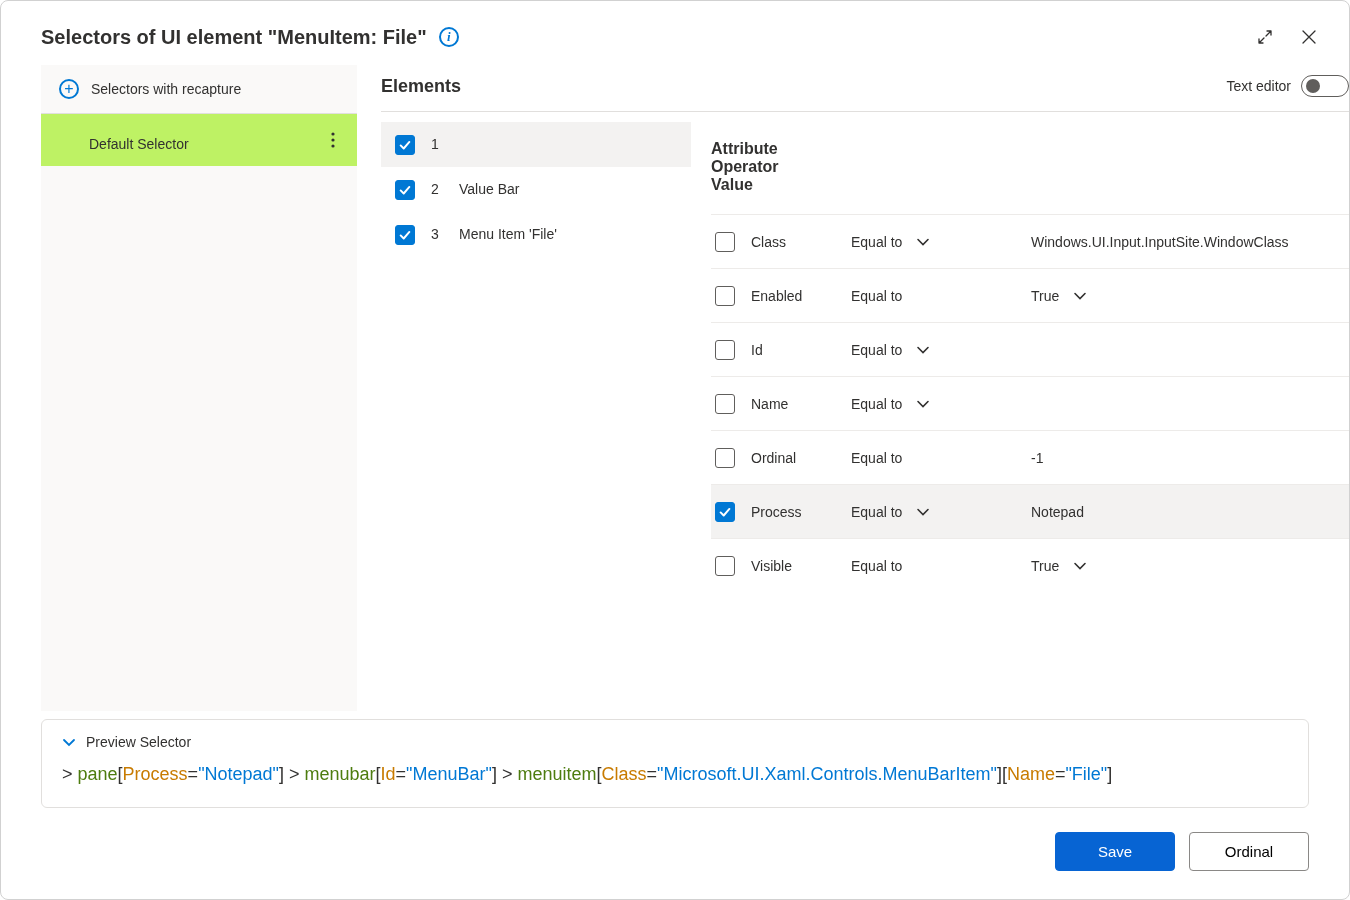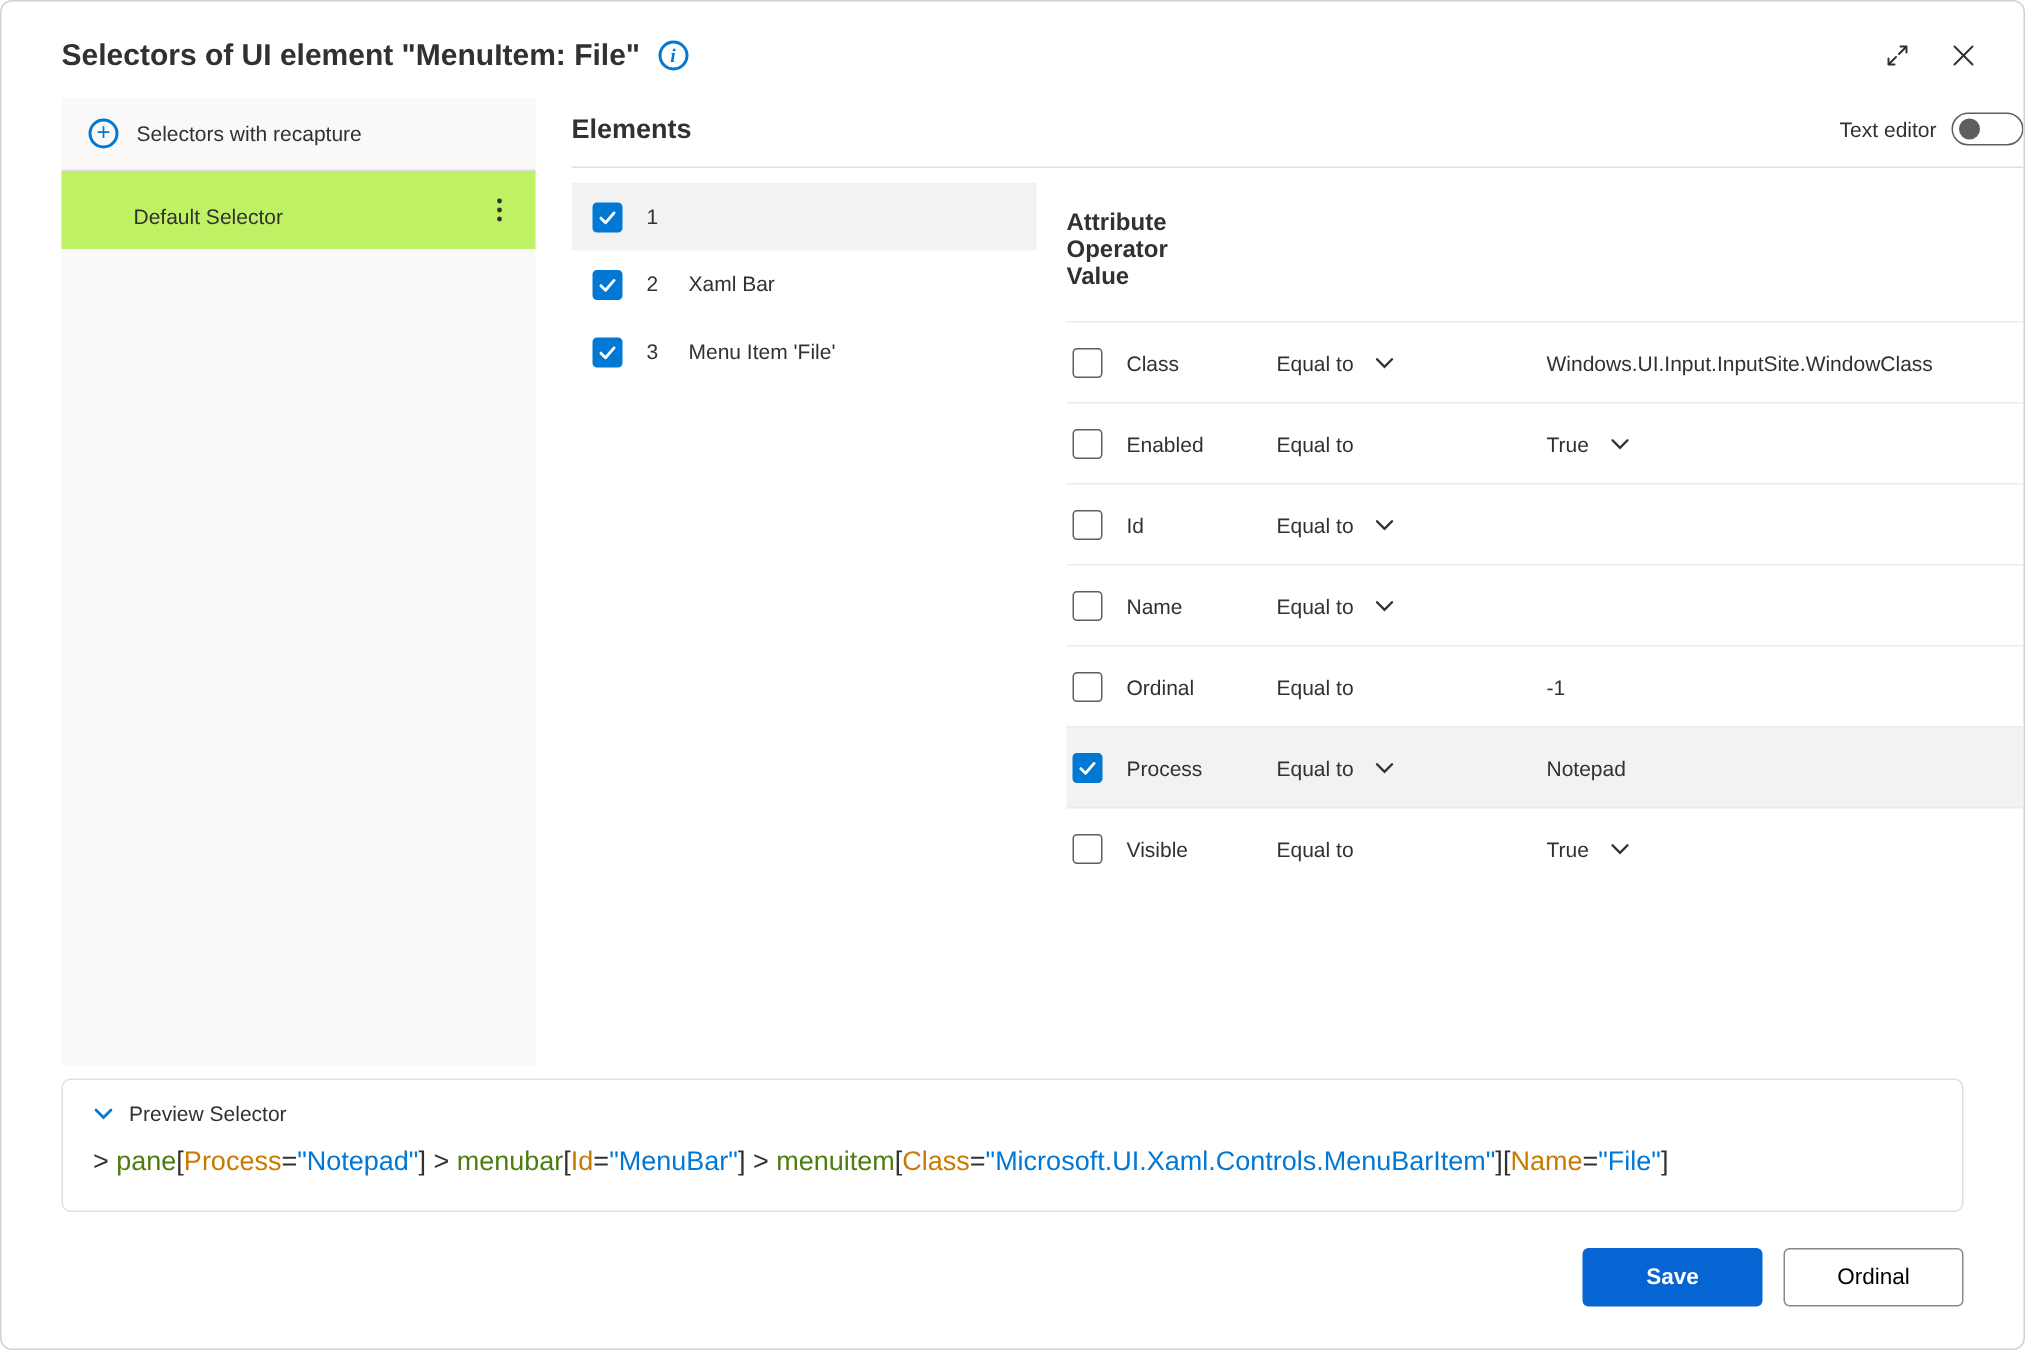--- a/index.html
+++ b/index.html
@@ -218,21 +218,21 @@
   border-radius: 4px;
   font-size: 15px;
   cursor: pointer;
   border: 1px solid #8a8886;
   background: #fff;
 }
 .btn.primary {
   background: #0764d3;
   border-color: #0764d3;
   color: #fff;
-  font-weight: 700;
+  font-weight: 400;
 }
 </style>
 </head>
 <body>
 
 <div class="dialog">
 
   <div class="dialog-header">
     <span class="dialog-title">Selectors of UI element "MenuItem: File"</span>
     <span class="info-icon">i</span>
@@ -288,21 +288,21 @@
               </span>
               <span class="el-num">1</span>
             </div>
             <div class="el-row">
               <span class="chk on">
                 <svg viewBox="0 0 16 16" stroke="#fff" stroke-width="2.2" fill="none" stroke-linecap="round" stroke-linejoin="round">
                   <path d="M3 8.5 L6.5 12 L13 4.5"></path>
                 </svg>
               </span>
               <span class="el-num">2</span>
-              <span class="el-label">Xaml Bar</span>
+              <span class="el-label">Value Bar</span>
             </div>
             <div class="el-row">
               <span class="chk on">
                 <svg viewBox="0 0 16 16" stroke="#fff" stroke-width="2.2" fill="none" stroke-linecap="round" stroke-linejoin="round">
                   <path d="M3 8.5 L6.5 12 L13 4.5"></path>
                 </svg>
               </span>
               <span class="el-num">3</span>
               <span class="el-label">Menu Item 'File'</span>
             </div>

